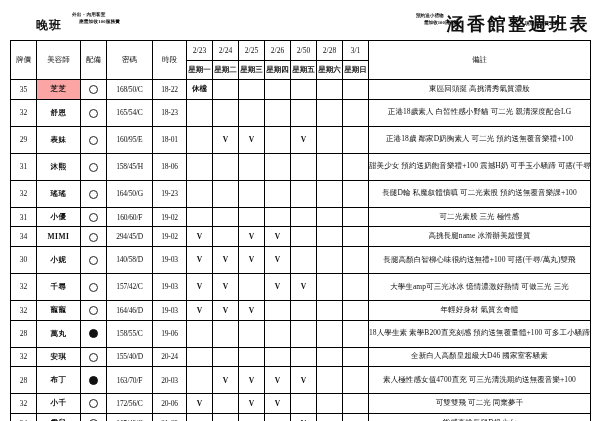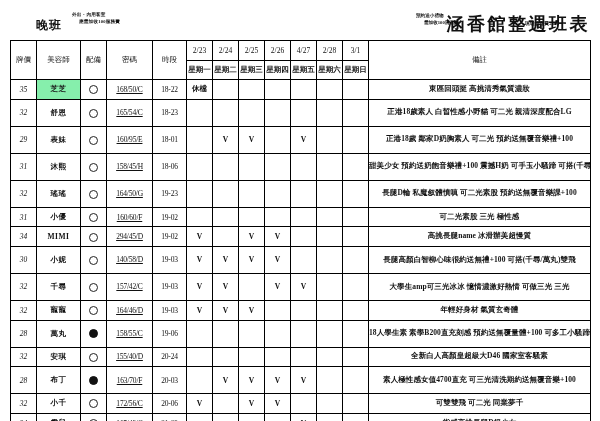--- a/index.html
+++ b/index.html
@@ -86,34 +86,34 @@
   th.vmerge{height:25px;font-size:8px;}
   
   col.c-price{width:26px;}
   col.c-name{width:44px;}
   col.c-equip{width:26px;}
   col.c-code{width:46px;}
   col.c-time{width:34px;}
   col.c-day{width:26px;}
   col.c-remark{width:222px;}
 
-  td.price{font-size:8px;font-style:italic;}
+  td.price{font-size:8px;}
   td.name{font-weight:bold;font-size:8px;letter-spacing:.5px;}
-  td.name.hl{background:#86efac;color:#1a1a1a;}
-  td.code{font-size:7.4px;letter-spacing:-.2px;text-decoration:underline;}
+  td.name.hl{background:#fca5a5;color:#1a1a1a;}
+  td.code{font-size:7.4px;letter-spacing:-.2px;}
   td.time{font-size:7.4px;letter-spacing:-.2px;}
   td.day{font-weight:bold;font-size:7.5px;}
   td.remark{
     text-align:left;
     padding:0 3px;
     font-size:5.4px;
     line-height:1.45;
     white-space:normal;
     letter-spacing:.1px;
-    font-weight:bold;
+    font-weight:normal;
     margin-left:20px;
   }
   .circ{
     display:inline-block;
     width:7px;height:7px;
     border:0.8px solid #222;
     border-radius:50%;
     background:transparent;
     vertical-align:middle;
   }
@@ -159,21 +159,21 @@
       <tr>
         <th class="vmerge" rowspan="2">牌價</th>
         <th class="vmerge" rowspan="2">美容師</th>
         <th class="vmerge" rowspan="2">配備</th>
         <th class="vmerge" rowspan="2">密碼</th>
         <th class="vmerge" rowspan="2">時段</th>
         <th class="dcell">2/23</th>
         <th class="dcell">2/24</th>
         <th class="dcell">2/25</th>
         <th class="dcell">2/26</th>
-        <th class="dcell">4/27</th>
+        <th class="dcell">2/50</th>
         <th class="dcell">2/28</th>
         <th class="dcell">3/1</th>
         <th class="vmerge" rowspan="2">備註</th>
       </tr>
       <tr>
         <th class="dow">星期一</th>
         <th class="dow">星期二</th>
         <th class="dow">星期三</th>
         <th class="dow">星期四</th>
         <th class="dow">星期五</th>

